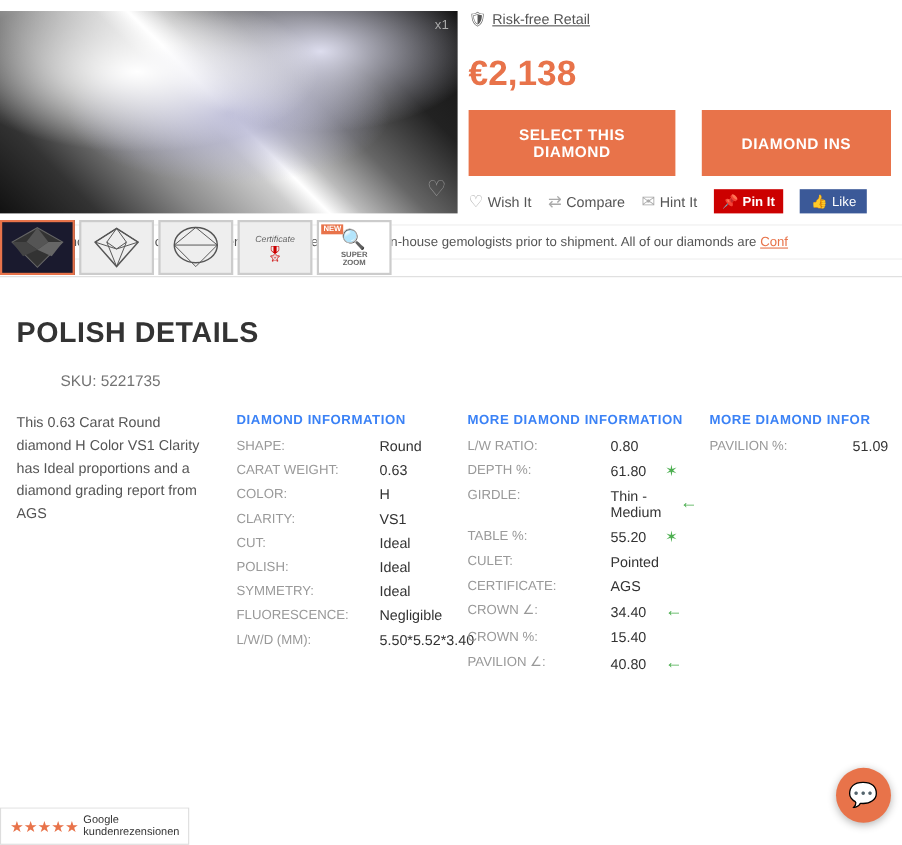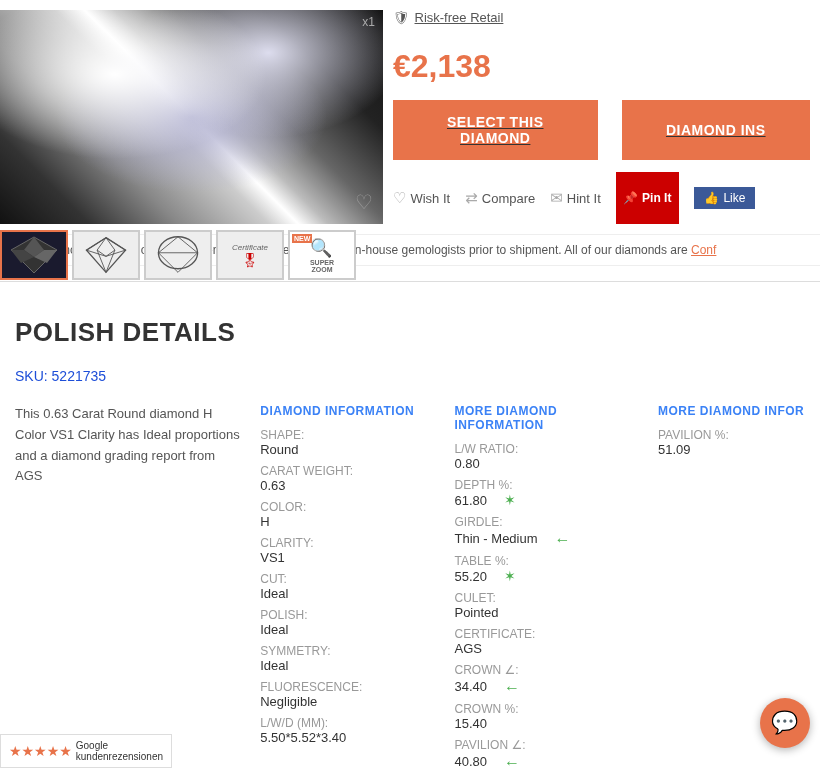--- a/index.html
+++ b/index.html
@@ -4,21 +4,21 @@
   <style>
     * { box-sizing: border-box; margin: 0; padding: 0; }
     body { font-family: Arial, sans-serif; font-size: 13px; color: #333; background: #fff; width: 820px; overflow-x: hidden; }
 
     .top-section {
       display: flex;
       padding: 10px 0 10px 0;
     }
 
     .image-area {
-      width: 383px;
+      width: 416px;
       flex-shrink: 0;
       position: relative;
     }
 
     .main-image {
       width: 430px;
       height: 220px;
       background: linear-gradient(135deg, #1a1a2e 0%, #3a3a5c 20%, #888 30%, #ccc 40%, #fff 50%, #aaa 60%, #555 70%, #222 80%, #111 100%);
       position: relative;
       overflow: hidden;
@@ -132,21 +132,20 @@
       font-weight: bold;
       color: #e8734a;
       margin: 15px 0 15px 0;
       clear: both;
     }
 
     .buttons-row {
       display: flex;
       gap: 24px;
       margin-bottom: 12px;
-      text-decoration: underline;
     }
 
     .btn-select {
       background: #e8734a;
       color: #fff;
       border: none;
       padding: 14px 28px;
       font-size: 14px;
       font-weight: bold;
       letter-spacing: 0.5px;
@@ -184,21 +183,21 @@
 
     .action-item .icon {
       font-size: 15px;
       color: #aaa;
     }
 
     .pin-btn {
       background: #cc0000;
       color: #fff;
       border: none;
-      padding: 19px 8px;
+      padding: 4px 8px;
       font-size: 12px;
       font-weight: bold;
       cursor: pointer;
     }
 
     .fb-btn {
       background: #3b5998;
       color: #fff;
       border: none;
       padding: 4px 10px;
@@ -237,21 +236,22 @@
       font-size: 26px;
       font-weight: bold;
       color: #333;
       margin-bottom: 20px;
       letter-spacing: 0.5px;
     }
 
     .sku-row {
       font-size: 14px;
       margin-bottom: 20px;
-      color: #1d4ed8;
+      color: #737373;
+      margin-left: 40px;
     }
 
     .product-body {
       display: flex;
       gap: 0;
       justify-content: space-between;
     }
 
     .product-desc {
       width: 265px;
@@ -271,21 +271,20 @@
       font-weight: bold;
       color: #3b82f6;
       margin-bottom: 10px;
       letter-spacing: 0.5px;
     }
 
     .spec-row {
       display: flex;
       margin-bottom: 7px;
       font-size: 13px;
-      flex-direction: column;
     }
 
     .spec-label {
       color: #999;
       width: 130px;
       font-size: 12px;
       flex-shrink: 0;
     }
 
     .spec-value {

